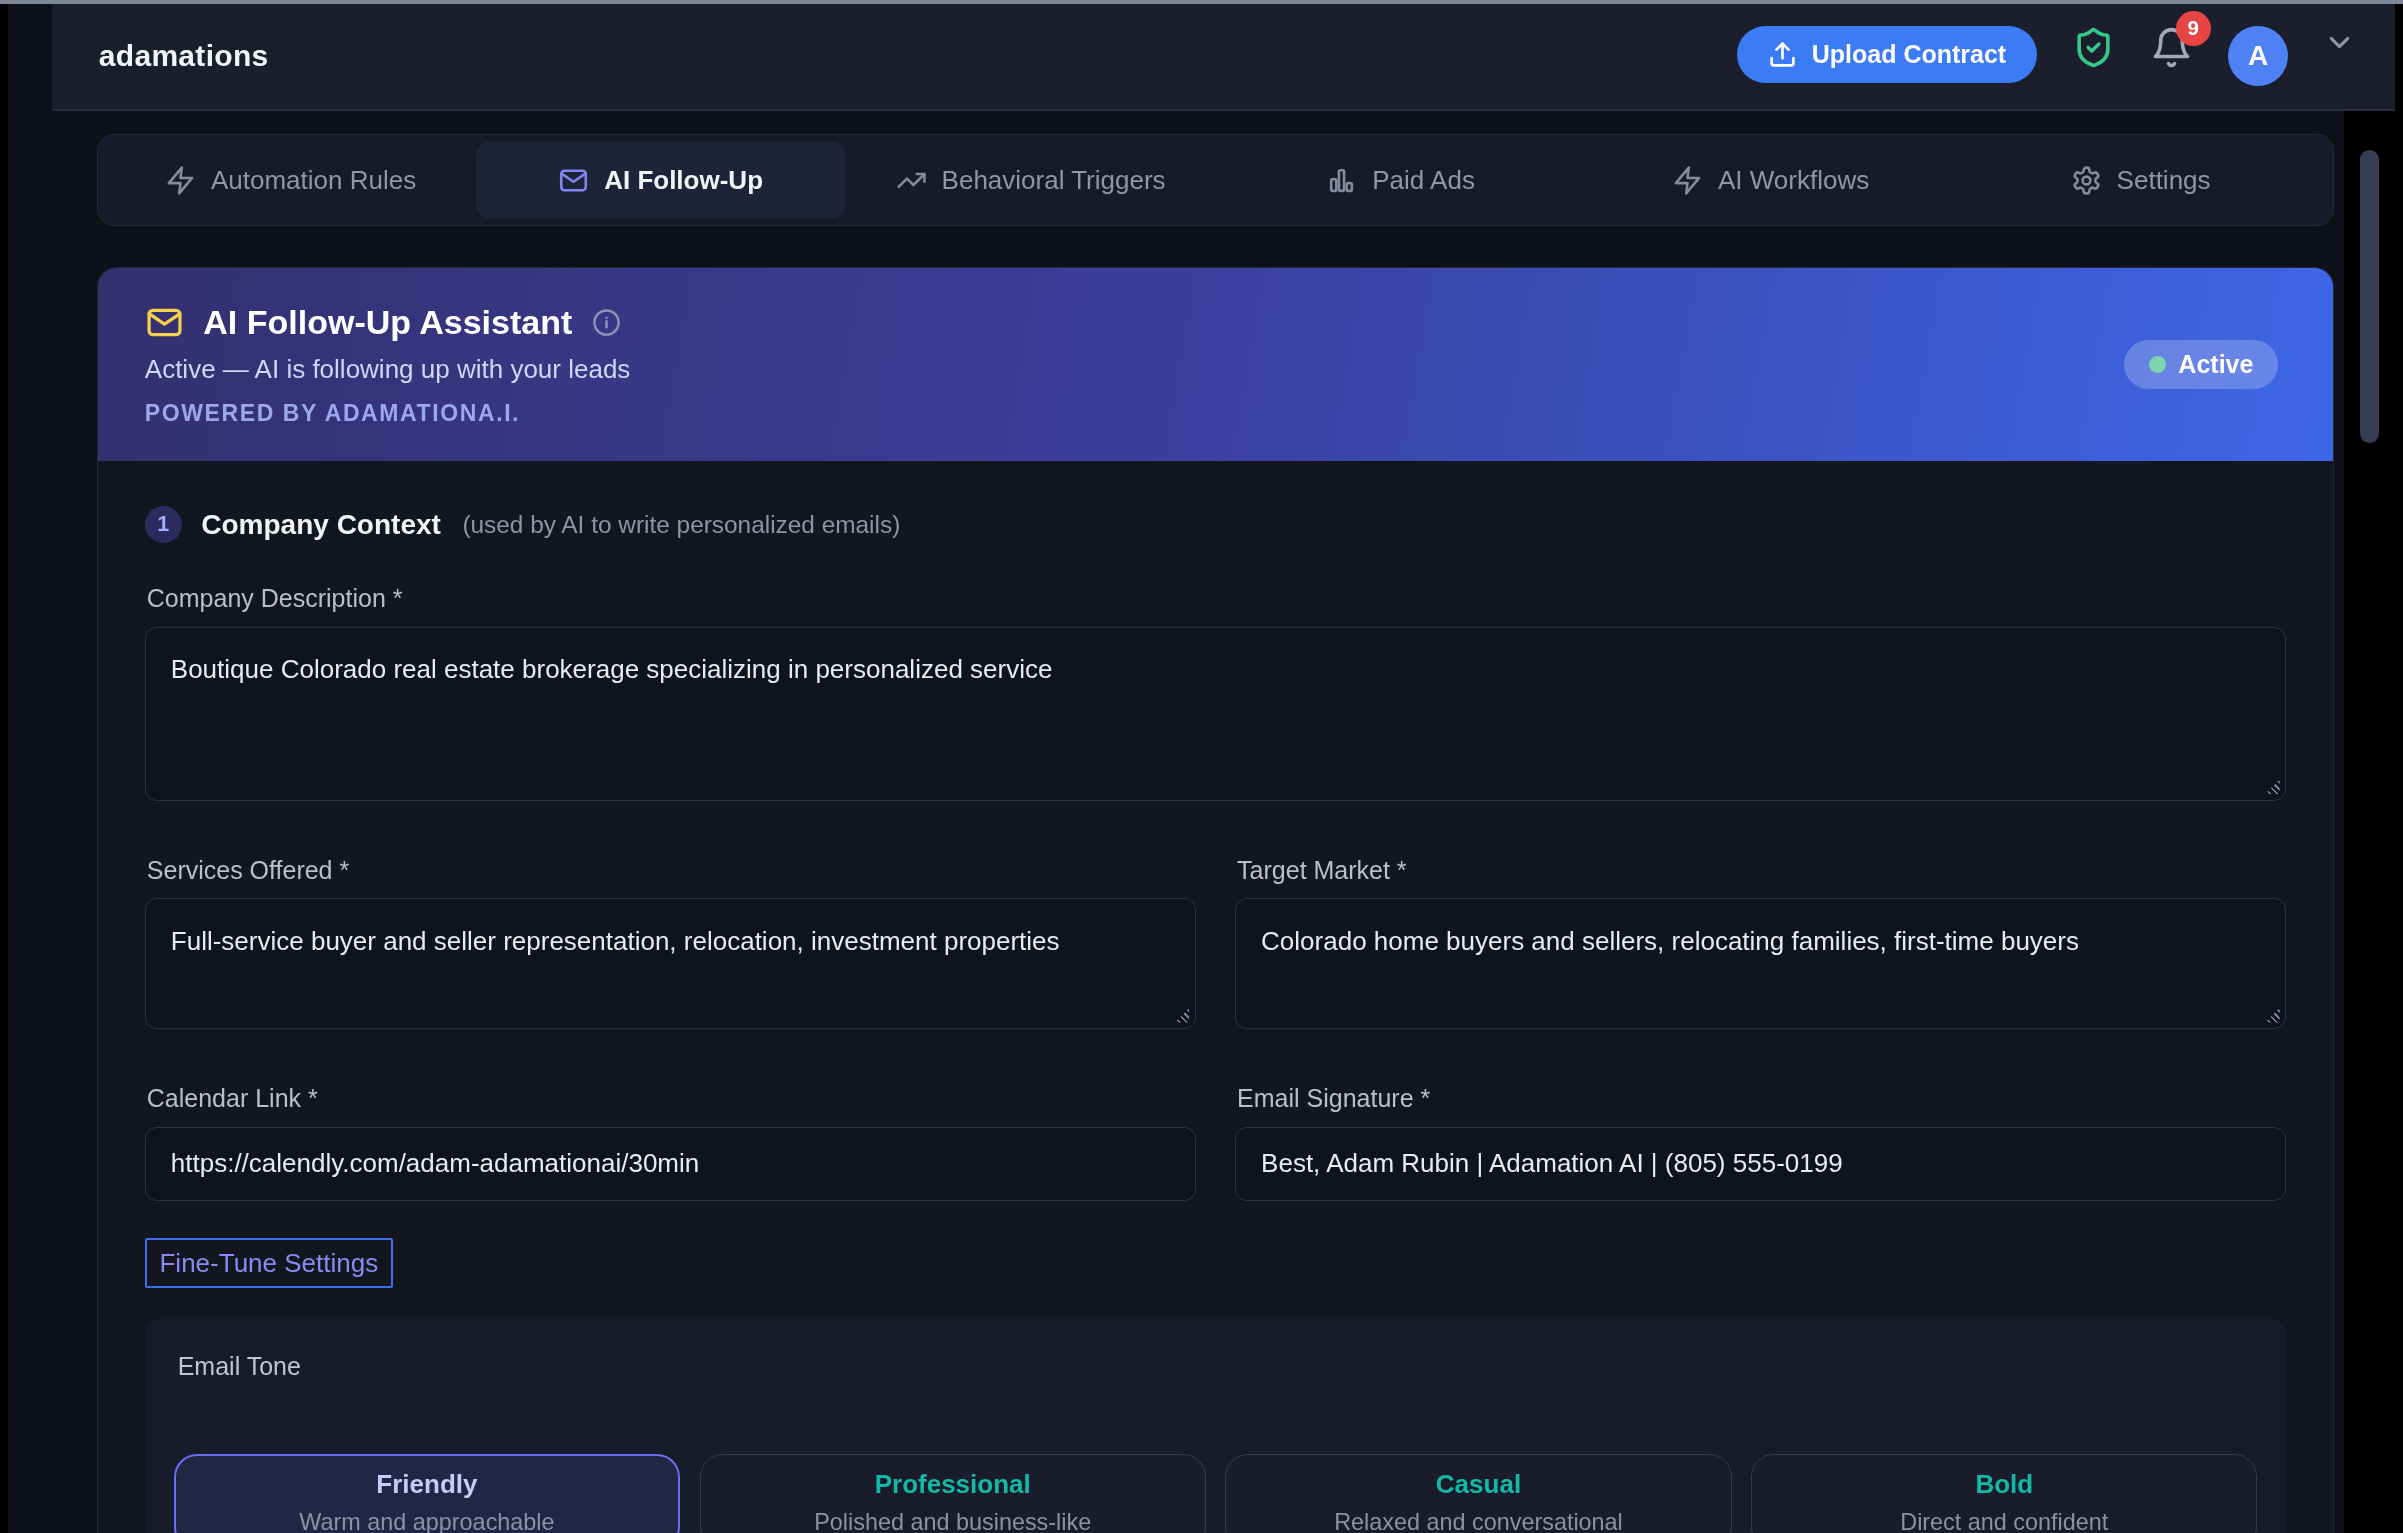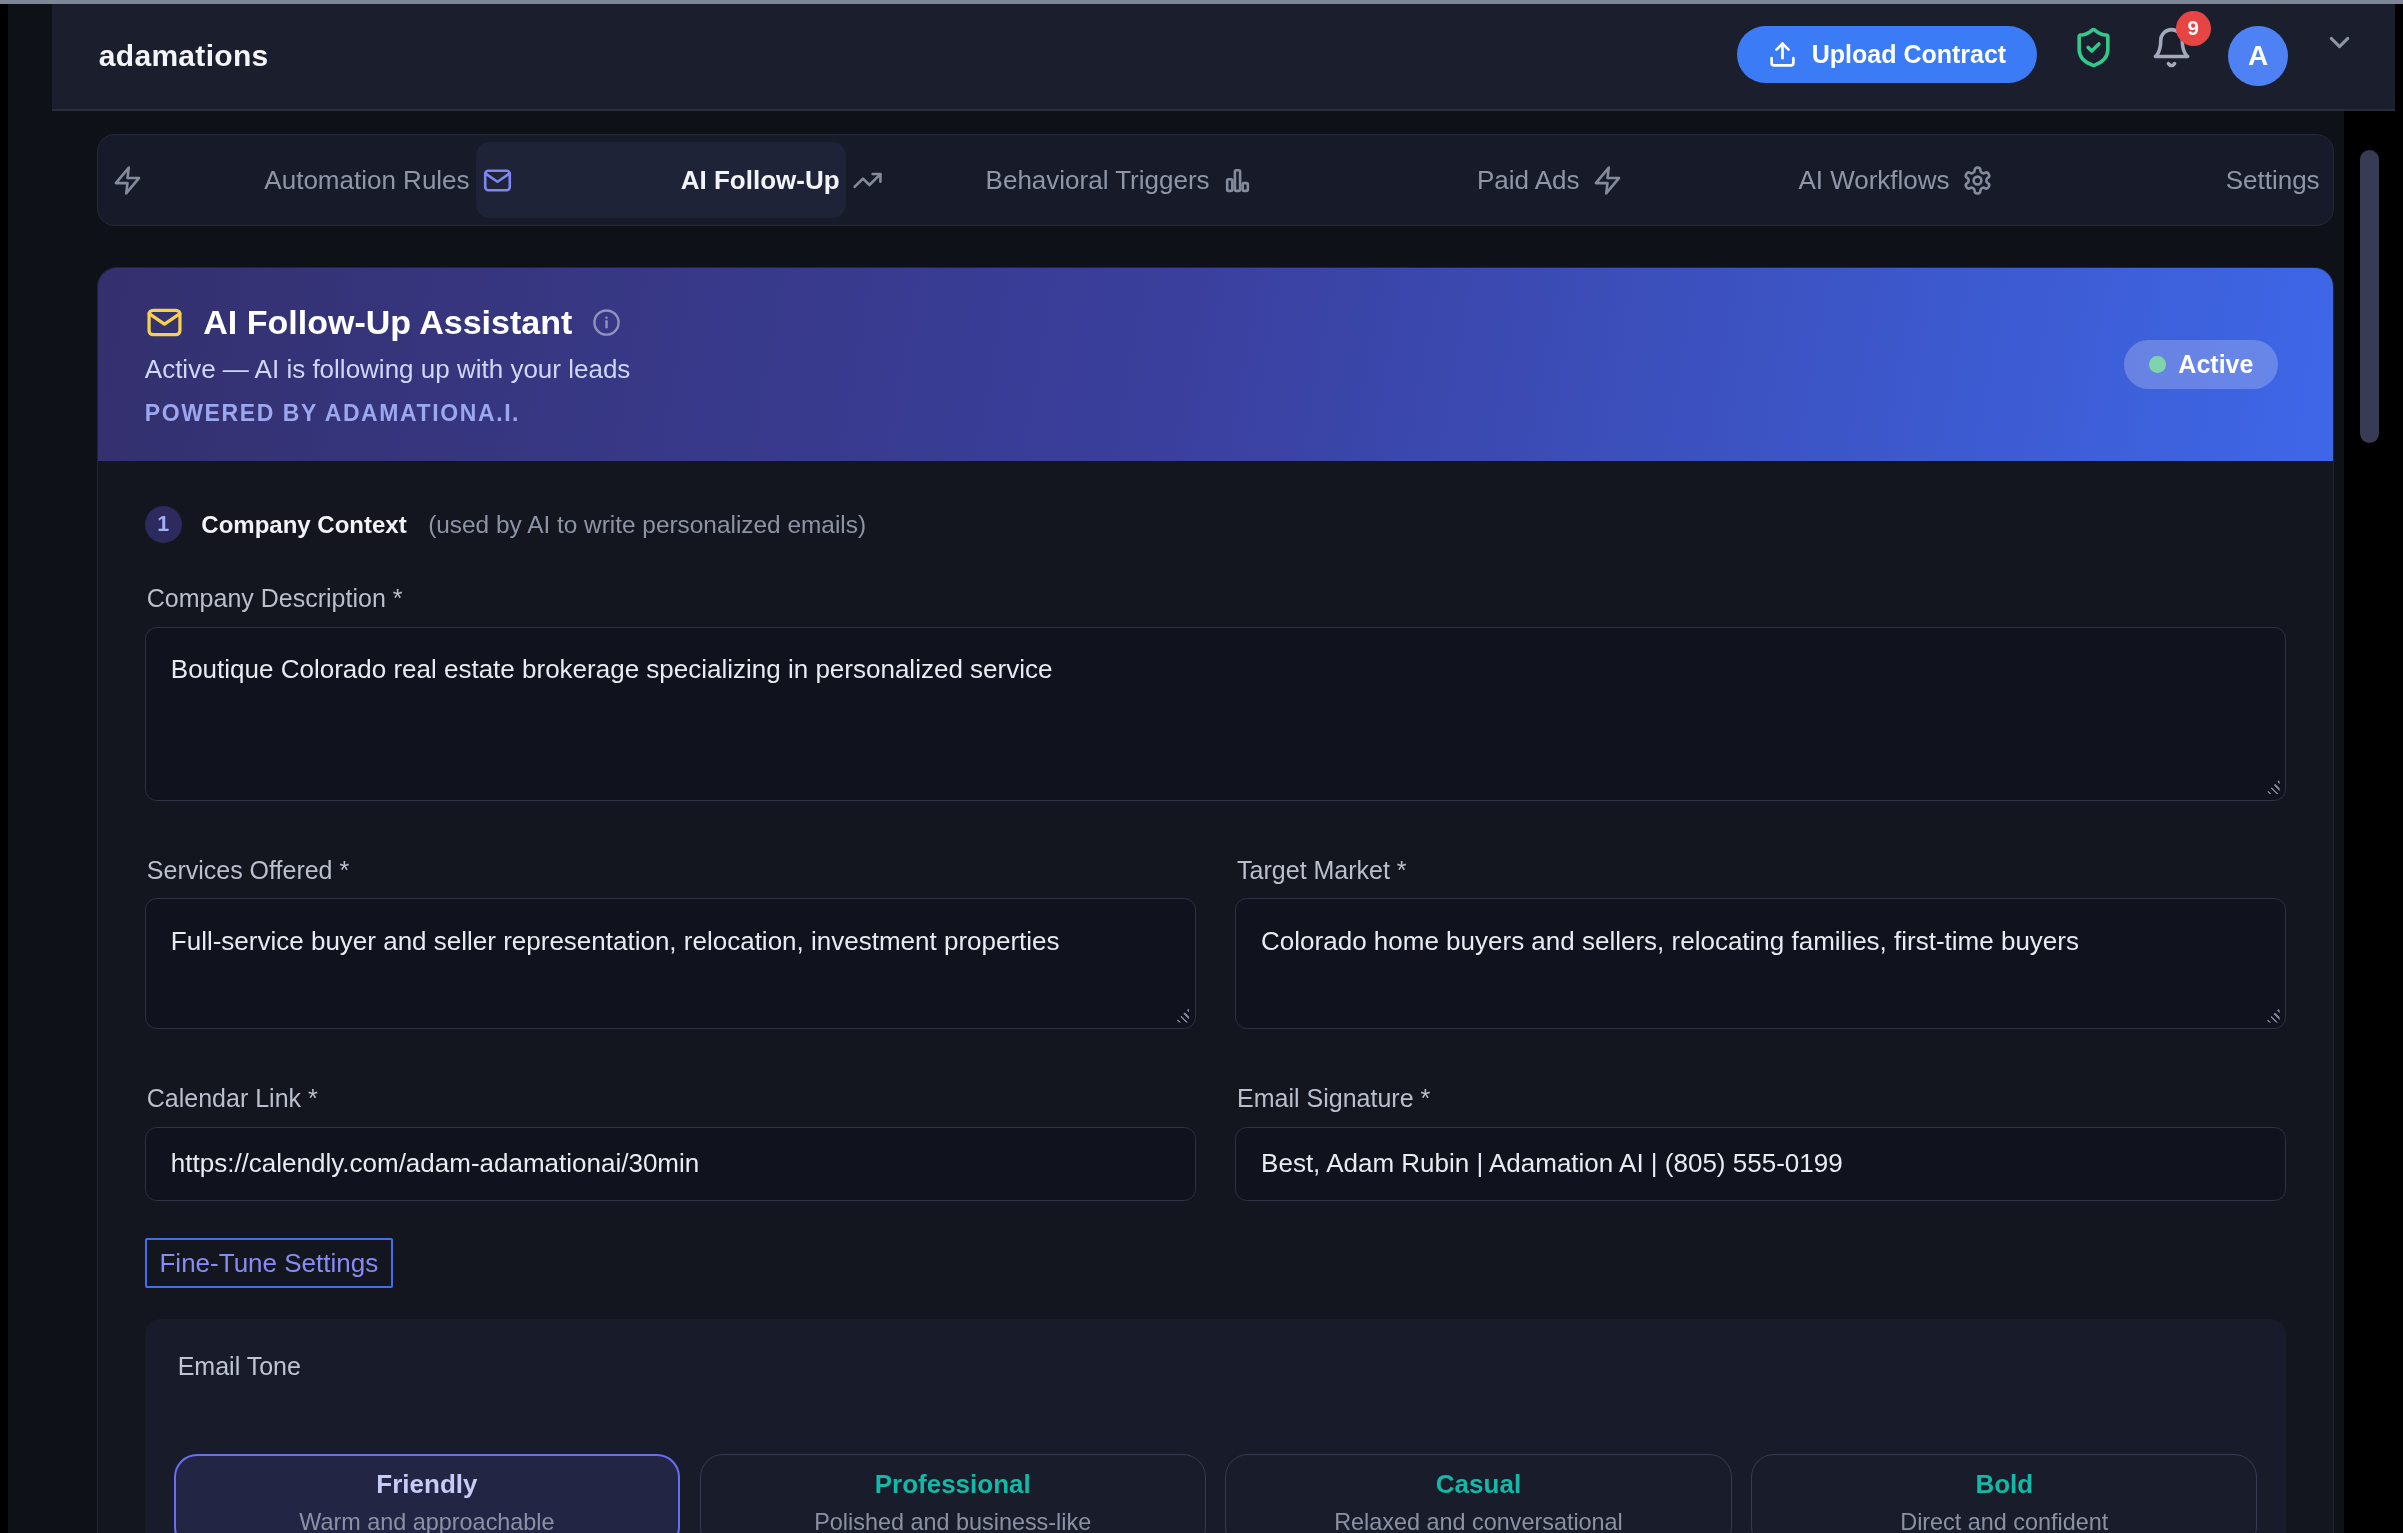--- a/index.html
+++ b/index.html
@@ -41,21 +41,21 @@
   .main { flex:1; display:flex; min-height:0; }
   .content { flex:1; min-width:0; padding:23.4px 9.8px 0 45px; }
   .rail { width:51px; flex:none; background:#000; position:relative; }
   .thumb { position:absolute; top:39px; left:15.6px; width:19.5px; height:293px; background:#373b54; border-radius:9.8px; cursor:pointer; }
   
   .nav {
     height:92px; background:#171a28; border:1px solid #242938; border-radius:17.6px;
     display:flex; align-items:center; padding:7.8px;
   }
   .tab {
-    flex:1; height:76px; display:flex; align-items:center; justify-content:space-between; gap:15px;
+    flex:1; height:76px; display:flex; align-items:center; justify-content:center; gap:15px;
     color:#8f96a8; font-size:26px; font-weight:500; border-radius:13.7px; cursor:pointer;
     background:none; border:none; font-family:inherit;
   }
   .tab.active { background:#1f2337; color:#f3f4f8; font-weight:700; }
   .tab .ticon { display:flex; color:#848b9d; }
   .tab.active .ticon { color:#7f86f2; }
   
   .card {
     margin-top:41px; background:#14161f; border:1px solid #20263a; border-radius:19.5px;
     overflow:hidden; padding-bottom:19.5px;
@@ -73,21 +73,21 @@
     margin-left:auto; display:flex; align-items:center; gap:12.7px; height:49px; padding:0 25px;
     background:rgba(255,255,255,.22); border-radius:25px; color:#fff; font-size:25px; font-weight:700;
   }
   .status-dot { width:16.6px; height:16.6px; border-radius:50%; background:#7fd4ae; }
   .card-body { padding:45px 47px 0; }
   .section-row { display:flex; align-items:center; gap:19.5px; }
   .step-badge {
     width:37px; height:37px; border-radius:50%; background:#2c2a5e; color:#a3aef5;
     font-size:21.5px; font-weight:700; display:flex; align-items:center; justify-content:center;
   }
-  .section-title { font-size:24px; font-weight:700; color:#f2f3f7; }
+  .section-title { font-size:28px; font-weight:700; color:#f2f3f7; }
   .section-hint { font-size:24.4px; color:#8d94a6; margin-left:2px; }
   .field { margin-top:41px; }
   .field-label { display:block; font-size:25px; color:#b9bfcd; margin:0 0 13.7px 2px; }
   .tbox, .ibox {
     width:100%; background:#10121d; border:1px solid #2c3146; border-radius:11.7px;
     color:#e9ebf2; font-size:26px; font-family:"Liberation Sans", sans-serif;
     padding:21.5px 25px; resize:none; outline:none; position:relative; line-height:1.55;
   }
   textarea.tbox { display:block; }
   .tbox.tall { height:174px; }

